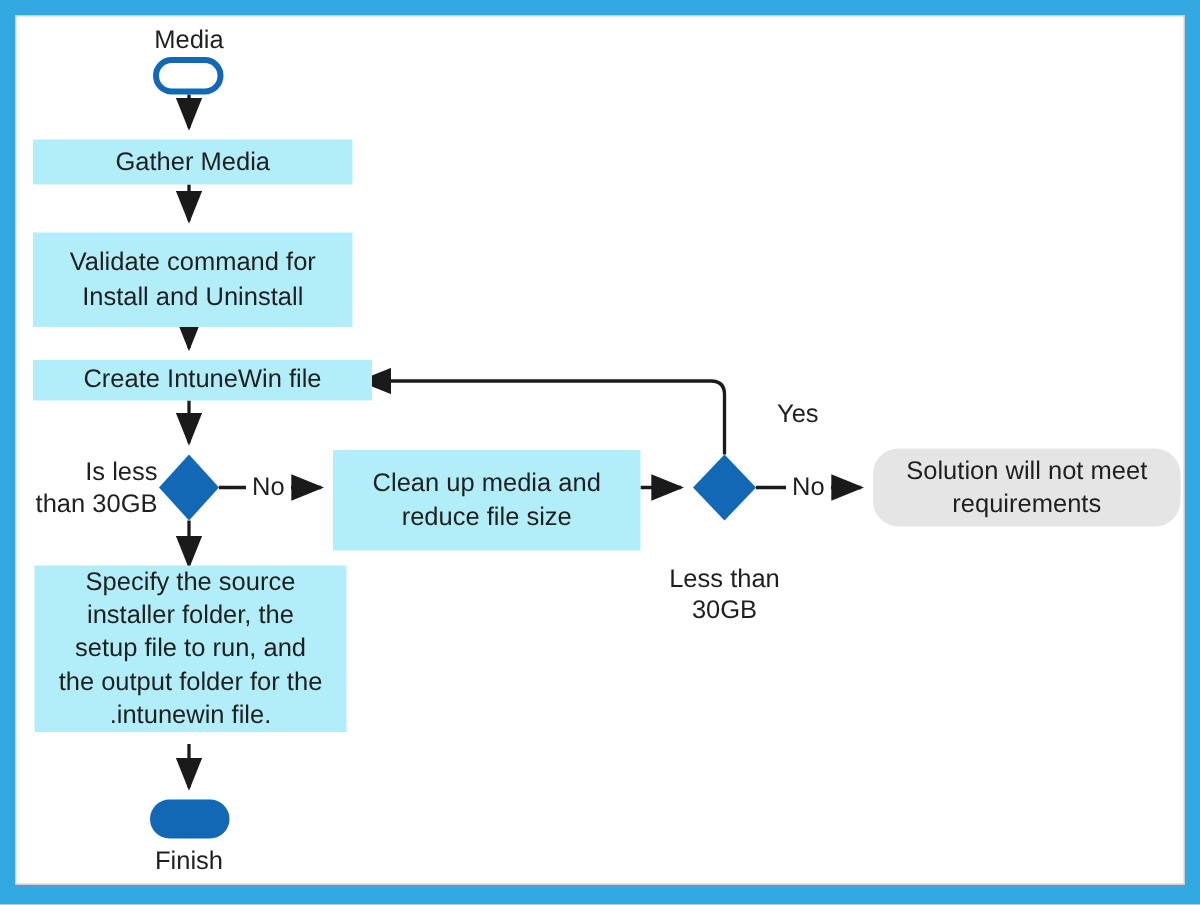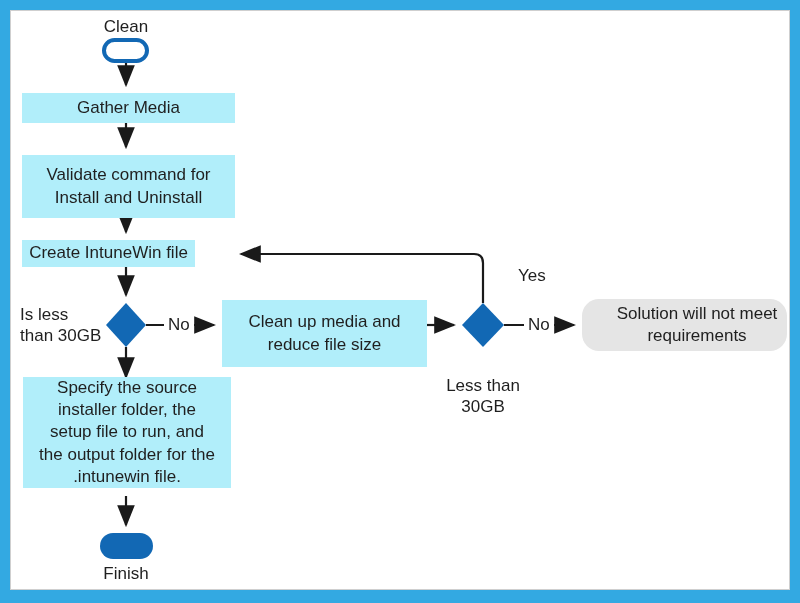--- a/index.html
+++ b/index.html
@@ -19,21 +19,21 @@
     left:10px;top:10px;right:10px;bottom:13px;
     background:#ffffff;
     border:1px solid #cfcfcf;
   }
   .layer{
     position:absolute;left:0;top:0;width:800px;height:603px;
     pointer-events:none;
   }
   .node{
     position:absolute;
-    display:flex;align-items:center;justify-content:flex-end;
+    display:flex;align-items:center;justify-content:center;
     text-align:center;
     font-size:17px;line-height:1.3;
     color:#1f1f1f;
     box-sizing:border-box;
   }
   .process{ background:#b1eefa; }
   .process .inner{ display:block; margin:0 auto; }
   .terminal-gray{
     background:#e5e5e5;
     border-radius:17px;
@@ -89,49 +89,49 @@
       <line x1="126" y1="347" x2="126" y2="377" marker-end="url(#arrow)"></line>
       <line x1="427" y1="325" x2="454" y2="325" marker-end="url(#arrow)"></line>
       <line x1="504" y1="325" x2="574" y2="325" marker-end="url(#arrow)"></line>
       <path d="M483,303 L483,263 Q483,254 474,254 L241,254" marker-end="url(#arrow)"></path>
       <line x1="126" y1="496" x2="126" y2="525" marker-end="url(#arrow)"></line>
     </g>
     <polygon points="106,325 126,303 146,325 126,347" fill="#1268b4"></polygon>
     <polygon points="462,325 483,303 504,325 483,347" fill="#1268b4"></polygon>
   </svg>
 
-  <div class="flow-label" style="left:86px;top:17px;width:80px;">Clean</div>
+  <div class="flow-label" style="left:86px;top:17px;width:80px;">Media</div>
   <div class="stadium-outline" style="left:102px;top:38px;width:47px;height:25px;"></div>
 
   <div class="stadium-solid" style="left:100px;top:533px;width:53px;height:26px;"></div>
   <div class="flow-label" style="left:86px;top:564px;width:80px;">Finish</div>
 
   <div class="node process" style="left:22px;top:93px;width:213px;height:30px;">
     <span class="inner">Gather Media</span>
   </div>
 
   <div class="node process" style="left:22px;top:155px;width:213px;height:63px;">
     <span class="inner" style="max-width:180px;">Validate command for Install and Uninstall</span>
   </div>
 
-  <div class="node process" style="left:22px;top:240px;width:173px;height:27px;">
+  <div class="node process" style="left:22px;top:240px;width:226px;height:27px;">
     <span class="inner">Create IntuneWin file</span>
   </div>
 
   <div class="node process" style="left:222px;top:300px;width:205px;height:67px;">
     <span class="inner" style="max-width:175px;">Clean up media and reduce file size</span>
   </div>
 
   <div class="node process" style="left:23px;top:377px;width:208px;height:111px;">
     <span class="inner" style="max-width:180px;">Specify the source installer folder, the setup file to run, and the output folder for the .intunewin file.</span>
   </div>
 
   <div class="node terminal-gray" style="left:582px;top:299px;width:205px;height:52px;">
     <span class="inner" style="max-width:180px;">Solution will not meet requirements</span>
   </div>
 
-  <div class="decision-label" style="left:20px;top:305px;width:85px;">Is less than 30GB</div>
+  <div class="decision-label" style="left:20px;top:305px;width:85px;text-align:right;">Is less than 30GB</div>
   <div class="decision-label" style="left:438px;top:376px;width:90px;text-align:center;">Less than 30GB</div>
 
   <div class="edge-label" style="left:164px;top:315px;">No</div>
   <div class="edge-label" style="left:524px;top:315px;">No</div>
   <div class="edge-label" style="left:466px;top:266px;margin-left:48px;">Yes</div>
 </div>
 
 </body></html>

